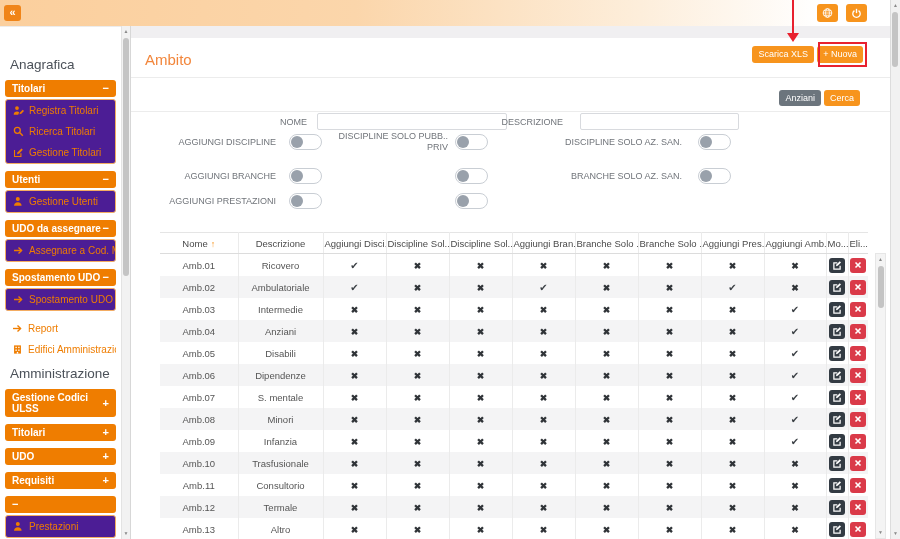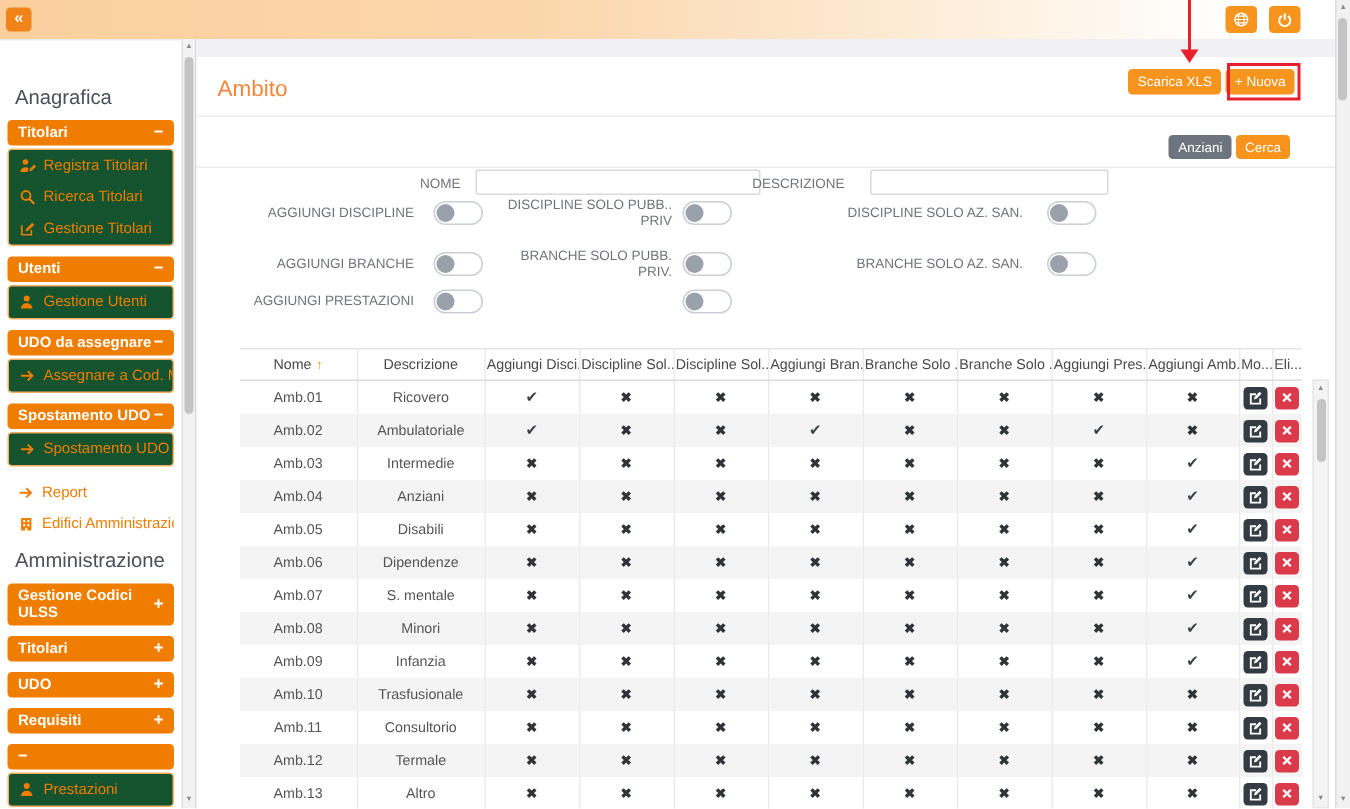--- a/index.html
+++ b/index.html
@@ -25,21 +25,21 @@
   #annot-rect{position:absolute;left:818px;top:42px;width:49px;height:25px;border:2px solid #e8212e;
     box-sizing:border-box;z-index:60;pointer-events:none;}
   
   #sidebar{position:absolute;left:0;top:26px;width:121px;height:513px;background:#fff;overflow:hidden;
     box-sizing:border-box;padding-top:4px;margin-top:21px;}
   .side-heading{margin:6px 0 8px 10px;font-size:13.5px;color:#4b5159;}
   .side-group{margin:0 5px 7px 5px;}
   .side-group-header{background:#ef7d00;border-radius:3px;color:#fff;font-size:10px;font-weight:bold;
     padding:3px 7px;display:flex;justify-content:space-between;align-items:center;line-height:11px;cursor:default;}
   .sgh-collapse{font-size:11px;font-weight:bold;}
-  .side-box{border:1px solid #f3ac62;border-radius:3px;margin-top:2px;background:#14532d;overflow:hidden;}
+  .side-box{border:1px solid #f3ac62;border-radius:3px;margin-top:2px;background:#4c1d95;overflow:hidden;}
   .side-item{display:flex;align-items:center;gap:5px;padding:0 7px;height:21px;color:#ef7d00;font-size:10px;white-space:nowrap;overflow:hidden;}
   .side-loose{margin:0 5px;}
   .icn{display:inline-flex;width:11px;height:11px;flex:0 0 11px;align-items:center;justify-content:center;}
   #side-scroll{position:absolute;left:121px;top:26px;width:10px;height:513px;background:#f2f2f2;
     border-left:1px solid #e3e3e3;border-right:1px solid #d7d7d7;box-sizing:border-box;}
   .scroll-arrow{position:absolute;left:0;width:100%;text-align:center;color:#8a8a8a;font-size:5px;line-height:9px;height:9px;}
   .scroll-arrow.up{top:1px;} .scroll-arrow.down{bottom:1px;}
   .scroll-thumb{position:absolute;left:1px;width:6px;background:#c4c4c4;border-radius:3px;}
   #side-scroll .scroll-thumb{top:12px;height:238px;}
   
@@ -301,21 +301,20 @@
         <span class="knob"></span>
       </div>
       <div class="t-label" style="left: 409px; width: 142px; top: 116px;">DISCIPLINE SOLO AZ. SAN.</div>
       <div class="toggle" style="left: 567px; top: 108px;">
         <span class="knob"></span>
       </div>
       <div class="t-label" style="left: 0px; width: 145px; top: 150px;">AGGIUNGI BRANCHE</div>
       <div class="toggle" style="left: 158px; top: 142px;">
         <span class="knob"></span>
       </div>
-      <div class="t-label" style="left: 205px; width: 112px; top: 150px;">BRANCHE SOLO PUBB. PRIV.</div>
       <div class="toggle" style="left: 324px; top: 142px;">
         <span class="knob"></span>
       </div>
       <div class="t-label" style="left: 409px; width: 142px; top: 150px;">BRANCHE SOLO AZ. SAN.</div>
       <div class="toggle" style="left: 567px; top: 142px;">
         <span class="knob"></span>
       </div>
       <div class="t-label" style="left: 0px; width: 145px; top: 175px;">AGGIUNGI PRESTAZIONI</div>
       <div class="toggle" style="left: 158px; top: 167px;">
         <span class="knob"></span>

